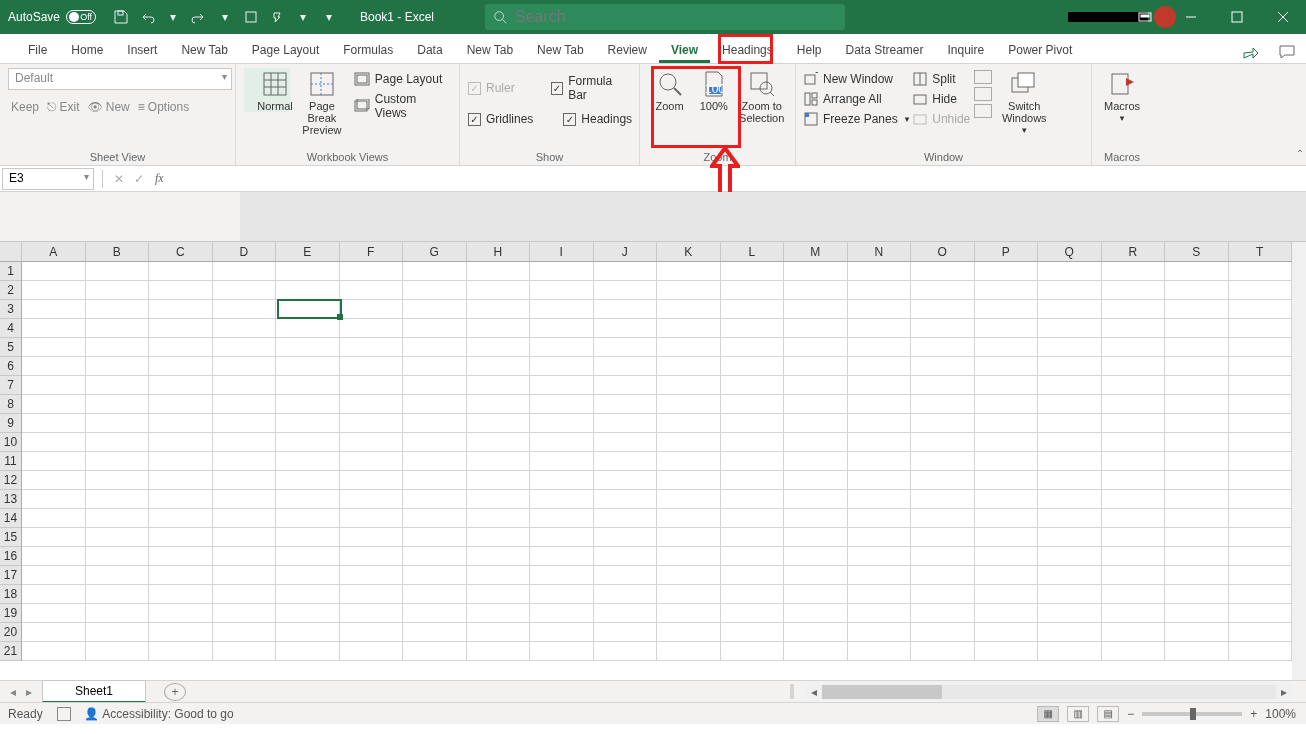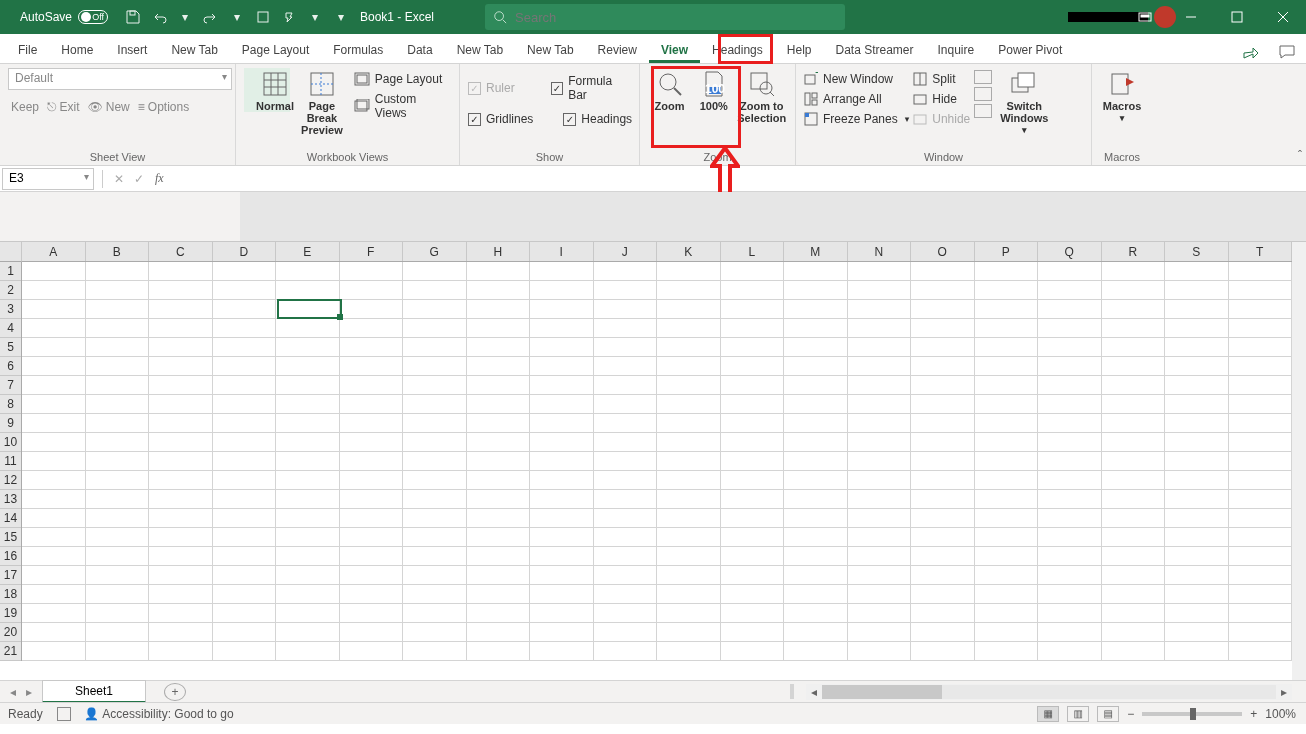--- a/index.html
+++ b/index.html
@@ -1,57 +1,57 @@
 <!DOCTYPE html>
 <html><head>
 <meta charset="utf-8">
 <style>
 * { margin:0; padding:0; box-sizing:border-box; font-family:"Segoe UI",Arial,sans-serif; font-size:12px; }
 body { background:#fff; width:1306px; height:734px; overflow:hidden; user-select:none; }
 
 
-.titlebar { height:34px; background:#217346; display:flex; align-items:center; color:#fff; position:relative;padding-left:12px; }
+.titlebar { height:34px; background:#217346; display:flex; align-items:center; color:#fff; position:relative; }
 .titlebar .autosave { padding:0 8px; display:flex; align-items:center; gap:6px; font-size:12px; }
 .toggle { width:30px; height:14px; border:1px solid #fff; border-radius:8px; position:relative; display:inline-flex; align-items:center; }
 .toggle::before { content:""; width:10px; height:10px; border-radius:50%; background:#fff; position:absolute; left:2px; }
 .toggle-label { font-size:9px; position:absolute; right:3px; color:#fff;text-align:center; }
 .qat { display:flex; align-items:center; gap:4px; padding:0 6px; }
 .qat-btn { width:22px; height:22px; display:flex; align-items:center; justify-content:center; color:#fff; opacity:.9; }
 .doc-title { position:absolute; left:360px; color:#fff; font-size:12px; }
 .searchbox { position:absolute; left:485px; width:360px; height:26px; background:#2f8a5b; border-radius:3px; display:flex; align-items:center; padding:0 8px; gap:8px; color:#cfe8d9; }
-.searchbox input { background:transparent; border:0; outline:0; color:#0f172a; flex:1; font-size:13px; }
+.searchbox input { background:transparent; border:0; outline:0; color:#0f172a; flex:1; font-size:16px; }
 .user-area { position:absolute; right:130px; display:flex; align-items:center; gap:6px; }
 .user-name { width:80px; height:10px; background:#000; }
 .user-avatar { width:22px; height:22px; border-radius:50%; background:#c0392b; }
 .win-controls { position:absolute; right:0; display:flex; }
 .win-btn { width:46px; height:34px; display:flex; align-items:center; justify-content:center; color:#fff; }
 .win-btn svg { stroke:#fff; fill:none; }
 
 
-.ribbon-tabs { height:30px; background:#fff; border-bottom:1px solid #d4d4d4; display:flex; align-items:flex-end; padding-left:6px; position:relative;text-align:center; }
+.ribbon-tabs { height:30px; background:#fff; border-bottom:1px solid #d4d4d4; display:flex; align-items:flex-end; padding-left:16px; position:relative;text-align:center; }
 .tab { padding:6px 12px 6px; color:#444; cursor:pointer; }
 .tab.active { color:#217346; font-weight:600; border-bottom:3px solid #217346; padding-bottom:3px; }
 .tab-right { position:absolute; right:6px; display:flex; gap:10px; align-items:center; }
 .tab-right .icon-btn { width:26px; height:22px; display:flex; align-items:center; justify-content:center; color:#666; }
 
 
 .annot-view { position:absolute; border:3px solid #e91e1e; pointer-events:none; }
 
 
 .ribbon { height:102px; background:#f3f2f1; border-bottom:1px solid #d4d4d4; display:flex; position:relative; }
 .group { border-right:1px solid #d9d9d9; padding:4px 8px 0; display:flex; flex-direction:column; justify-content:space-between; }
 .group-label { text-align:center; color:#666; font-size:11px; padding-bottom:2px; }
 .group-body { flex:1; display:flex; align-items:flex-start; gap:4px; }
 
 .sheetview-drop { width:224px; height:22px; border:1px solid #c8c8c8; background:#fff; padding:2px 18px 2px 6px; color:#888; position:relative; }
 .sheetview-drop::after { content:"▾"; position:absolute; right:4px; top:2px; font-size:10px; color:#888; }
 .sv-btns { display:flex; gap:8px; margin-top:6px; color:#888; }
 .sv-btn { display:flex; align-items:center; gap:3px;text-align:right; }
 
-.big-btn { width:46px; text-align:center; color:#333; display:flex; flex-direction:column; align-items:center; gap:2px; padding-top:2px;font-weight:bold; }
+.big-btn { width:46px; text-align:center; color:#333; display:flex; flex-direction:column; align-items:center; gap:2px; padding-top:2px; }
 .big-btn .ico { width:28px; height:28px; }
 .big-btn.sel { background:#e1efe6;padding-left:16px; }
 .big-btn span { font-size:11px; line-height:1.1; }
 
 .stack { display:flex; flex-direction:column; gap:6px; padding-top:4px; }
 .cmd { display:flex; align-items:center; gap:5px; color:#333; font-size:12px; }
 .chk { width:13px; height:13px; border:1px solid #666; display:inline-flex; align-items:center; justify-content:center; font-size:10px; color:#333; }
 .chk.on::before { content:"✓"; }
 .chk.dis { border-color:#bbb; color:#bbb; }
 

